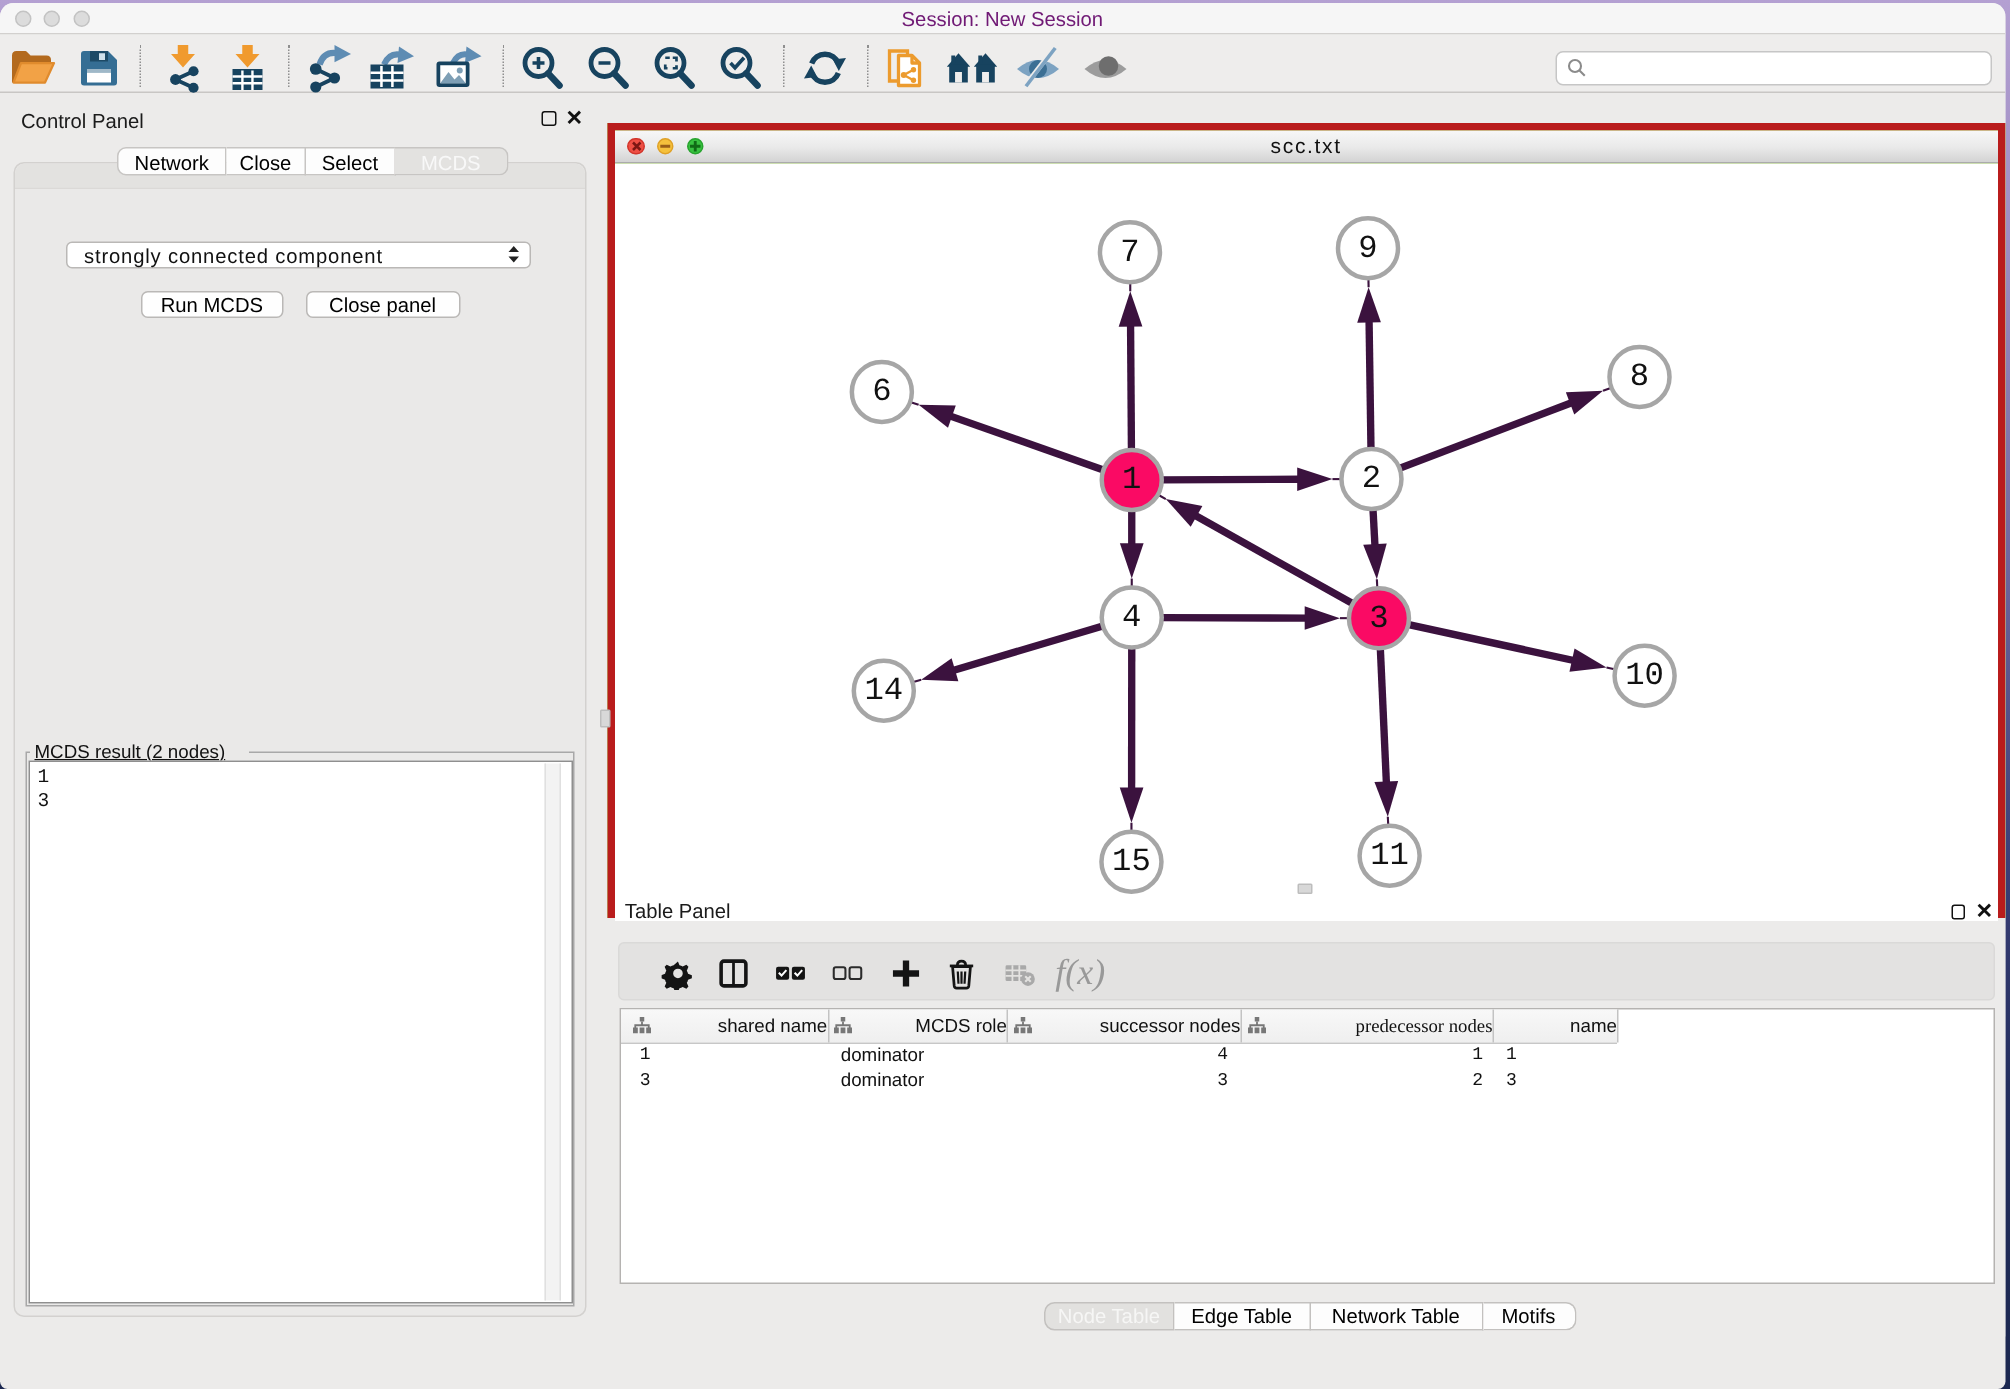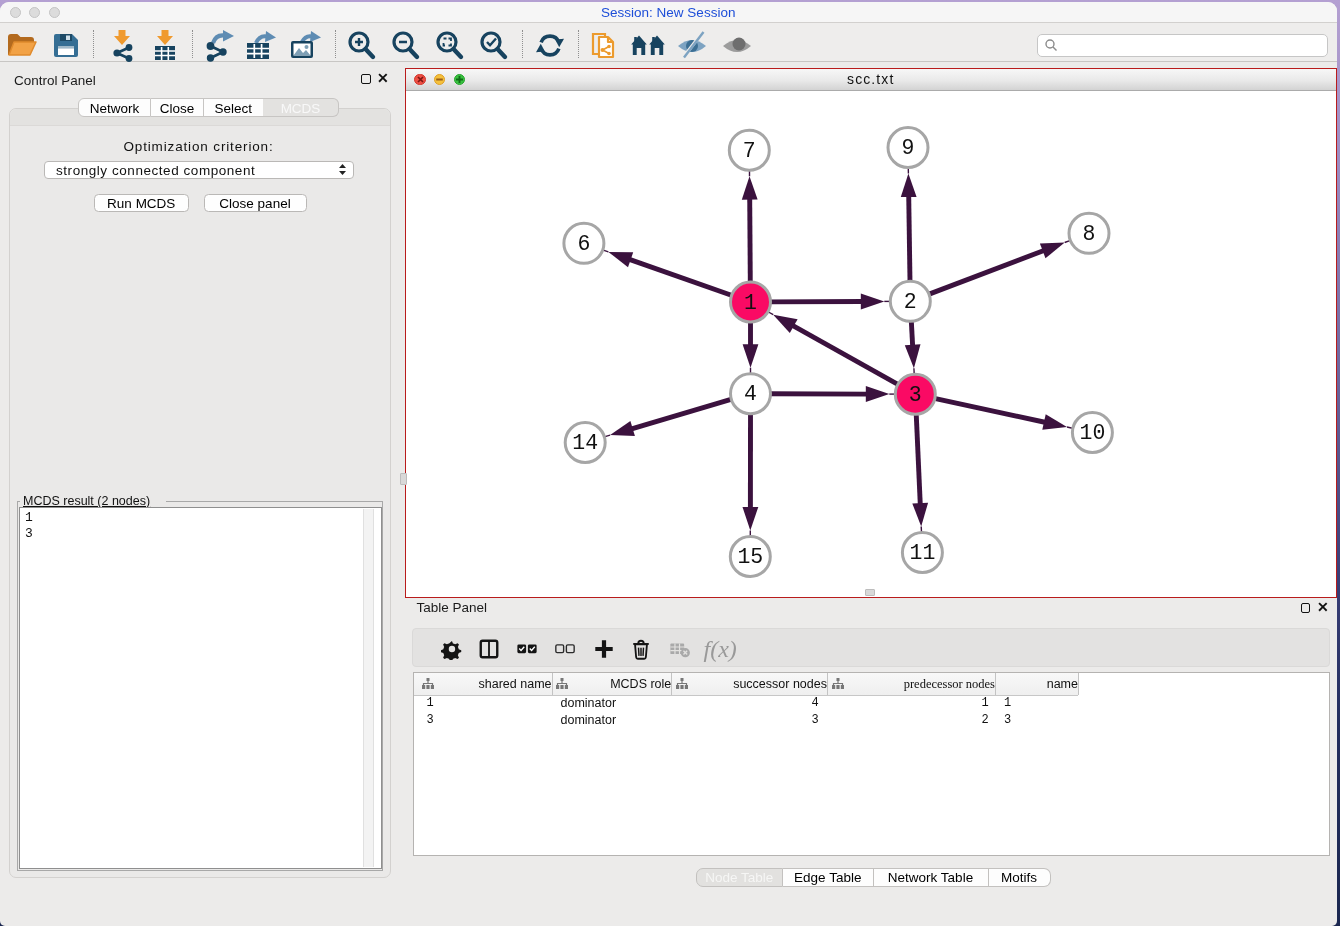--- a/index.html
+++ b/index.html
@@ -3,36 +3,36 @@
 <style>
 html,body{margin:0;padding:0;}
 body{width:1340px;height:926px;overflow:hidden;position:relative;
  font-family:"Liberation Sans",sans-serif;
  background:linear-gradient(180deg,#b4a0d2 0%,#9c8cc2 18%,#6f679f 40%,#3a3f78 62%,#232e5e 78%,#1b2750 100%);}
 .abs{position:absolute;}
 #win{position:absolute;left:0;top:2px;width:1336.5px;height:924px;background:#ecebea;
  border-radius:9px 9px 5px 5px;overflow:hidden;}
 #titlebar{position:absolute;left:0;top:0;width:100%;height:20px;background:#f6f6f6;border-bottom:1px solid #d2d0ce;}
 #titlebar .tl{position:absolute;top:5px;width:11px;height:11px;border-radius:50%;background:#dcdcdc;border:1px solid #c3c3c3;box-sizing:border-box;}
-#wtitle{position:absolute;top:0;left:0;width:100%;height:21px;line-height:21px;text-align:center;color:#1d4ed8;font-size:13.5px;}
+#wtitle{position:absolute;top:0;left:0;width:100%;height:21px;line-height:21px;text-align:center;color:#701a75;font-size:13.5px;}
 #toolbar{position:absolute;left:0;top:21px;width:100%;height:38px;background:#eeedec;border-bottom:1px solid #c8c6c4;}
 .tsep{position:absolute;top:7px;height:28px;width:0;border-left:1px dotted #8f8f8f;}
 .ticon{position:absolute;top:6px;width:34px;height:33px;}
 #search{position:absolute;left:1037px;top:11px;width:289px;height:21px;background:#fff;border:1px solid #c6c6c6;border-radius:5px;}
 #cpanel{position:absolute;left:0;top:60px;width:397px;height:829px;background:#ecebea;}
 #netarea{position:absolute;left:397px;top:60px;right:0;height:829px;background:#ecebea;}
 #statusbar{position:absolute;left:0;top:889px;width:100%;height:33px;background:#eeedec;border-top:1px solid #c5c3c1;}
 svg text{font-family:"Liberation Mono",monospace;}
 .cptab{position:absolute;top:36px;height:19px;line-height:19px;text-align:center;font-size:13.5px;color:#000;
  background:#fdfdfd;border:1px solid #c7c5c3;box-sizing:border-box;border-left-width:0;}
 #cptabs .cptab:first-child{border-left-width:1px;}
 .cptab.sel{background:#e3e2e0;color:#f8f8f8;}
 .cbtn{height:18px;line-height:17px;text-align:center;font-size:13.5px;color:#000;background:#fefefe;
  border:1px solid #bab8b6;border-radius:4.5px;box-sizing:border-box;}
-#frame{position:absolute;left:8px;top:6px;width:931.5px;height:530px;border:1px solid #b91c1c;box-sizing:border-box;background:#ffffff;}
+#frame{position:absolute;left:8px;top:20px;width:931.5px;height:530px;border:5px solid #b91c1c;box-sizing:border-box;background:#84cc16;}
 #ftitle{position:absolute;left:0;top:0;width:100%;height:21px;background:linear-gradient(180deg,#f7f7f7,#e9e9e9 55%,#d3d3d3);border-bottom:1px solid #ababab;}
 .fb{position:absolute;top:4.5px;width:11.5px;height:11.5px;border-radius:50%;border:0.5px solid;box-sizing:border-box;}
 .fb svg{position:absolute;left:-0.5px;top:-0.5px;}
 #fcanvas{position:absolute;left:0;top:22px;width:100%;height:505px;background:#fff;}
 #ttoolbar{position:absolute;left:14.5px;top:566px;width:918.5px;height:39px;background:#e3e2e1;border:1px solid #dad9d8;border-radius:4px;box-sizing:border-box;}
 .tbi{position:absolute;top:8.5px;width:22px;height:22px;}
 #ttable{position:absolute;left:15.5px;top:609.5px;width:917.5px;height:184px;background:#fff;border:1px solid #b5b3b1;box-sizing:border-box;}
 #thead{position:absolute;left:0;top:0;width:664.5px;height:22.5px;background:linear-gradient(180deg,#f8f8f8,#efefef);border-bottom:1px solid #c7c7c7;}
 .hsep{position:absolute;top:0;height:22.5px;width:0;border-left:1px solid #c3c3c3;}
 .hlab{position:absolute;top:0;height:22.5px;line-height:22.5px;text-align:right;font-size:12.5px;color:#111;}
@@ -179,21 +179,20 @@
     <div class="abs" style="left:377px;top:8px;font-size:14px;font-weight:bold;color:#111;">✕</div>
     <div class="abs" style="left:8.5px;top:45.5px;width:382px;height:770px;background:#eae9e8;border:1px solid #d3d1cf;border-radius:7px;box-sizing:border-box;">
       <div class="abs" style="left:0;top:0;width:100%;height:16px;background:#e3e2e0;border-bottom:1px solid #dbd9d7;border-radius:7px 7px 0 0;"></div>
     </div>
     <div id="cptabs">
       <div class="cptab" style="left:78px;width:73px;border-radius:6px 0 0 6px;">Network</div>
       <div class="cptab" style="left:151px;width:53px;">Close</div>
       <div class="cptab" style="left:204px;width:59.5px;">Select</div>
       <div class="cptab sel" style="left:263px;width:76px;border-radius:0 6px 6px 0;">MCDS</div>
     </div>
-    <div class="abs" style="left:0;top:77px;width:397px;text-align:center;font-size:13.5px;letter-spacing:0.85px;color:#111;">Optimization criterion:</div>
     <div class="abs" style="left:44px;top:98.5px;width:310px;height:18px;background:#fff;border:1px solid #bab8b6;border-radius:4px;box-sizing:border-box;">
       <div class="abs" style="left:11px;top:1px;font-size:13.5px;letter-spacing:0.55px;color:#111;">strongly connected component</div>
       <svg class="abs" style="right:5px;top:1.5px" width="11" height="13" viewBox="0 0 11 13">
           <path d="M5.5 1 L9 5 L2 5 Z M5.5 12 L2 8 L9 8 Z" fill="#222"></path>
         </svg>
     </div>
     <div class="abs cbtn" style="left:93.5px;top:131.5px;width:95.5px;">Run MCDS</div>
     <div class="abs cbtn" style="left:203.5px;top:131.5px;width:103px;">Close panel</div>
     <div class="abs" style="left:17px;top:438.5px;width:366px;height:370.5px;border:1px solid #a8a8a8;box-sizing:border-box;"></div>
     <div class="abs" style="left:20px;top:431.5px;width:146px;height:14px;background:#eae9e8;"></div>

